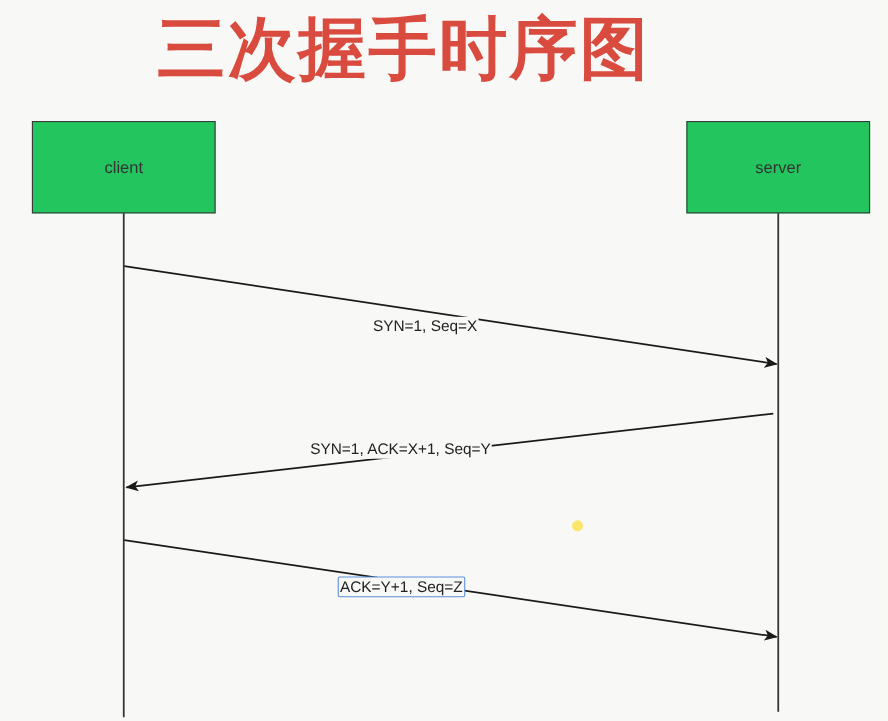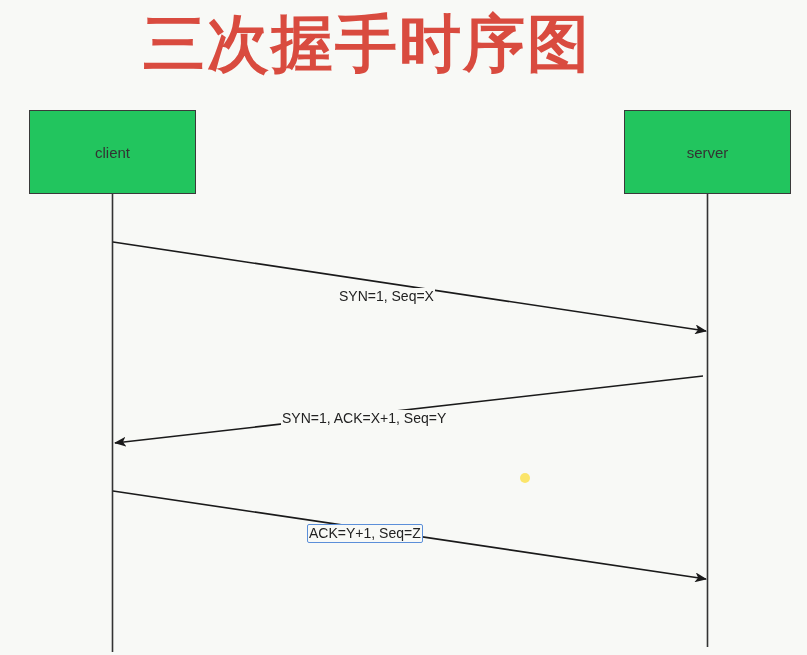--- a/index.html
+++ b/index.html
@@ -68,16 +68,16 @@
 </svg>
 
 <div class="actor" style="left:29px; top:110px; width:167px; height:84px;">
   <span>client</span>
 </div>
 <div class="actor" style="left:624px; top:110px; width:167px; height:84px;">
   <span>server</span>
 </div>
 
 <div class="msg-label" style="left:323px; top:288px;margin-left:15px;">SYN=1, Seq=X</div>
-<div class="msg-label" style="left:281px; top:410px;">SYN=1, ACK=X+1, Seq=Y</div>
+<div class="msg-label" style="left:281px; top:400px;">SYN=1, ACK=X+1, Seq=Y</div>
 <div class="msg-label selected" style="left:307px; top:524px;">ACK=Y+1, Seq=Z</div>
 
 <div class="cursor-dot" style="left:520px; top:473px; background:#fbe56a;"></div>
 
 </body></html>

